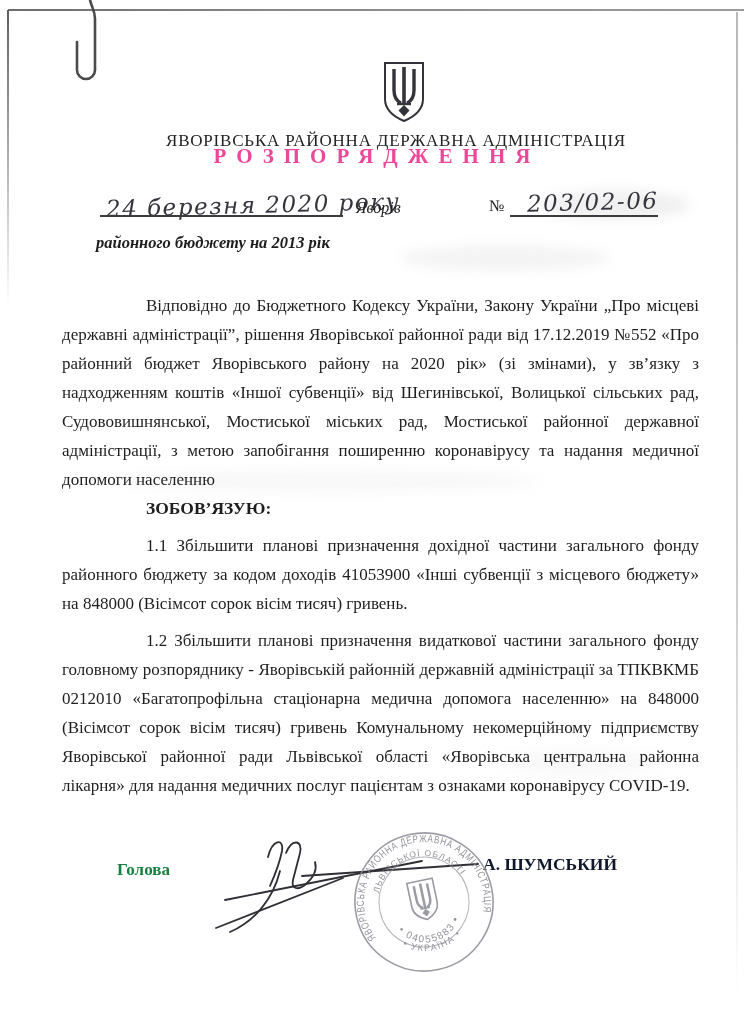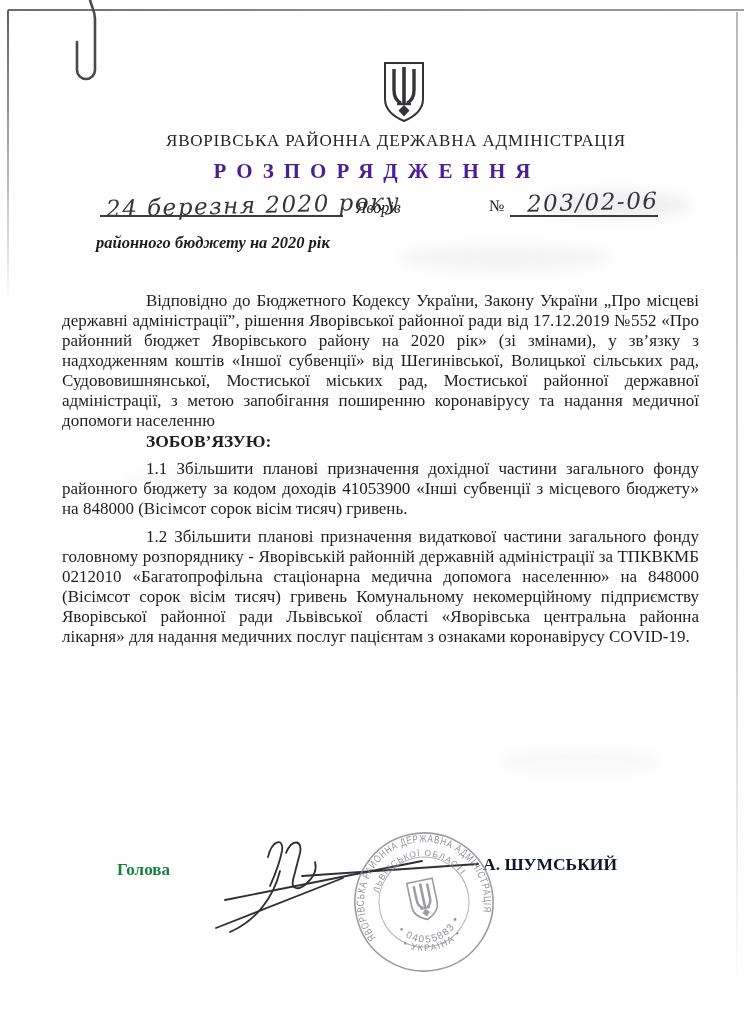--- a/index.html
+++ b/index.html
@@ -14,41 +14,41 @@
   .scan-top{left:8px;top:9px;width:736px;height:2px;background:linear-gradient(90deg,#6e6e6e,#8a8a8a 40%,#9b9b9b);}
   .scan-left{left:7px;top:10px;width:2px;height:310px;background:linear-gradient(180deg,#5f5f5f,rgba(150,150,150,0) 95%);}
   .scan-right{left:736px;top:12px;width:2px;height:983px;background:linear-gradient(180deg,#b9b9b9,#cecece 60%,rgba(210,210,210,0));}
   .noise{border-radius:50%;filter:blur(6px);pointer-events:none;}
   
   .authority{
     left:62px;top:131px;width:668px;text-align:center;
     font-size:17px;letter-spacing:0.8px;color:#232323;white-space:nowrap;
   }
   .doctype{
-    left:62px;top:159px;width:630px;text-align:center;
-    font-size:21px;font-weight:bold;letter-spacing:10px;color:#4c1d95;white-space:nowrap;
+    left:62px;top:144px;width:630px;text-align:center;
+    font-size:21px;font-weight:bold;letter-spacing:10px;color:#ec4899;white-space:nowrap;
   }
   
   .hand{
     font-family:"DejaVu Serif", serif;font-style:italic;color:#34343c;
     transform:rotate(-1.5deg);letter-spacing:1.5px;white-space:nowrap;
   }
   .hand-date{left:106px;top:192px;font-size:23px;}
   .hand-no{left:527px;top:189px;font-size:23px;}
   .rule{height:2px;background:#3c3c3c;}
   .rule-date{left:100px;top:215px;width:243px;height:1.6px;}
   .rule-no{left:510px;top:215px;width:148px;height:1.6px;}
   .place{left:356px;top:199px;font-size:16px;color:#222;font-style:italic;}
   .nosign{left:489px;top:197px;font-size:16px;color:#222;}
   
   .subject{left:96px;top:233px;font-size:16.5px;font-weight:bold;font-style:italic;line-height:20px;color:#1d1d1d;}
   
   .bodytext{
     left:62px;top:291px;width:637px;
-    font-size:17px;line-height:20px;text-align:justify;color:#1e1e1e;
+    font-size:17px;line-height:29px;text-align:justify;color:#1e1e1e;
   }
   .bodytext p{margin:0;text-indent:84px;}
   .bodytext p.sp{margin-top:8px;}
   .bodytext p.i1{text-indent:58px;}
   .resolve{font-weight:bold;text-indent:86px;font-size:17.5px;}
   
   .sig-role{left:117px;top:860px;font-size:17px;font-weight:bold;color:#15803d;}
   .sig-name{left:483px;top:854px;font-size:17.5px;font-weight:bold;color:#0f172a;white-space:nowrap;}
   .seal-wrap{left:339px;top:817px;width:170px;height:170px;transform:rotate(-12deg);opacity:.85;}
   .seal-text{font-family:"Liberation Sans", sans-serif;fill:#7e7e88;}
@@ -85,21 +85,21 @@
 <div class="abs doctype">РОЗПОРЯДЖЕННЯ</div>
 
 <div class="abs hand hand-date">24 березня 2020 року</div>
 <div class="abs rule rule-date"></div>
 <div class="abs place">Яворів</div>
 <div class="abs nosign">№</div>
 <div class="abs hand hand-no">203/02-06</div>
 <div class="abs rule rule-no"></div>
 
 <div class="abs subject">
-  <div>районного бюджету на 2020 рік</div>
+  <div>районного бюджету на 2013 рік</div>
 </div>
 
 <div class="abs bodytext">
   <p>Відповідно до Бюджетного Кодексу України, Закону України „Про місцеві державні адміністрації”, рішення Яворівської районної ради від 17.12.2019 №552 «Про районний бюджет Яворівського району на 2020 рік» (зі змінами), у зв’язку з надходженням коштів «Іншої субвенції» від Шегинівської, Волицької сільських рад, Судововишнянської, Мостиської міських рад, Мостиської районної державної адміністрації, з метою запобігання поширенню коронавірусу та надання медичної допомоги населенню</p>
   <p class="resolve">ЗОБОВ’ЯЗУЮ:</p>
   <p class="sp">1.1 Збільшити планові призначення дохідної частини загального фонду районного бюджету за кодом доходів 41053900 «Інші субвенції з місцевого бюджету» на 848000 (Вісімсот сорок вісім тисяч) гривень.</p>
   <p class="sp">1.2 Збільшити планові призначення видаткової частини загального фонду головному розпоряднику - Яворівській районній державній адміністрації за ТПКВКМБ 0212010 «Багатопрофільна стаціонарна медична допомога населенню» на 848000 (Вісімсот сорок вісім тисяч) гривень Комунальному некомерційному підприємству Яворівської районної ради Львівської області «Яворівська центральна районна лікарня» для надання медичних послуг пацієнтам з ознаками коронавірусу COVID-19.</p>
 </div>
 
 <div class="abs sig-role">Голова</div>

